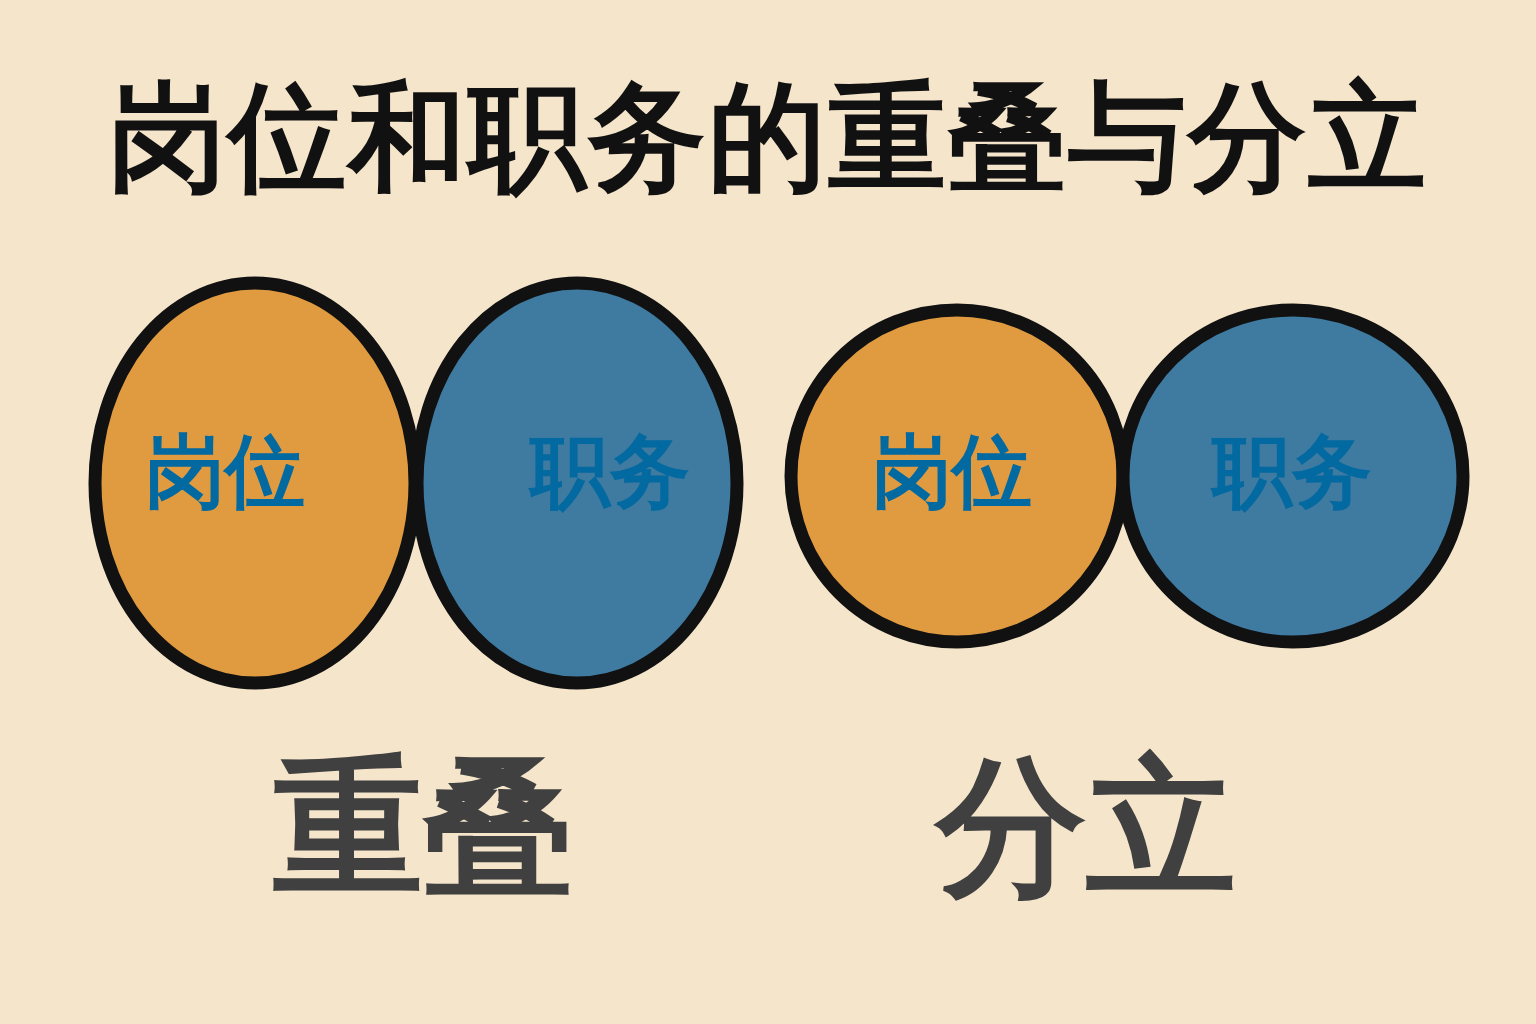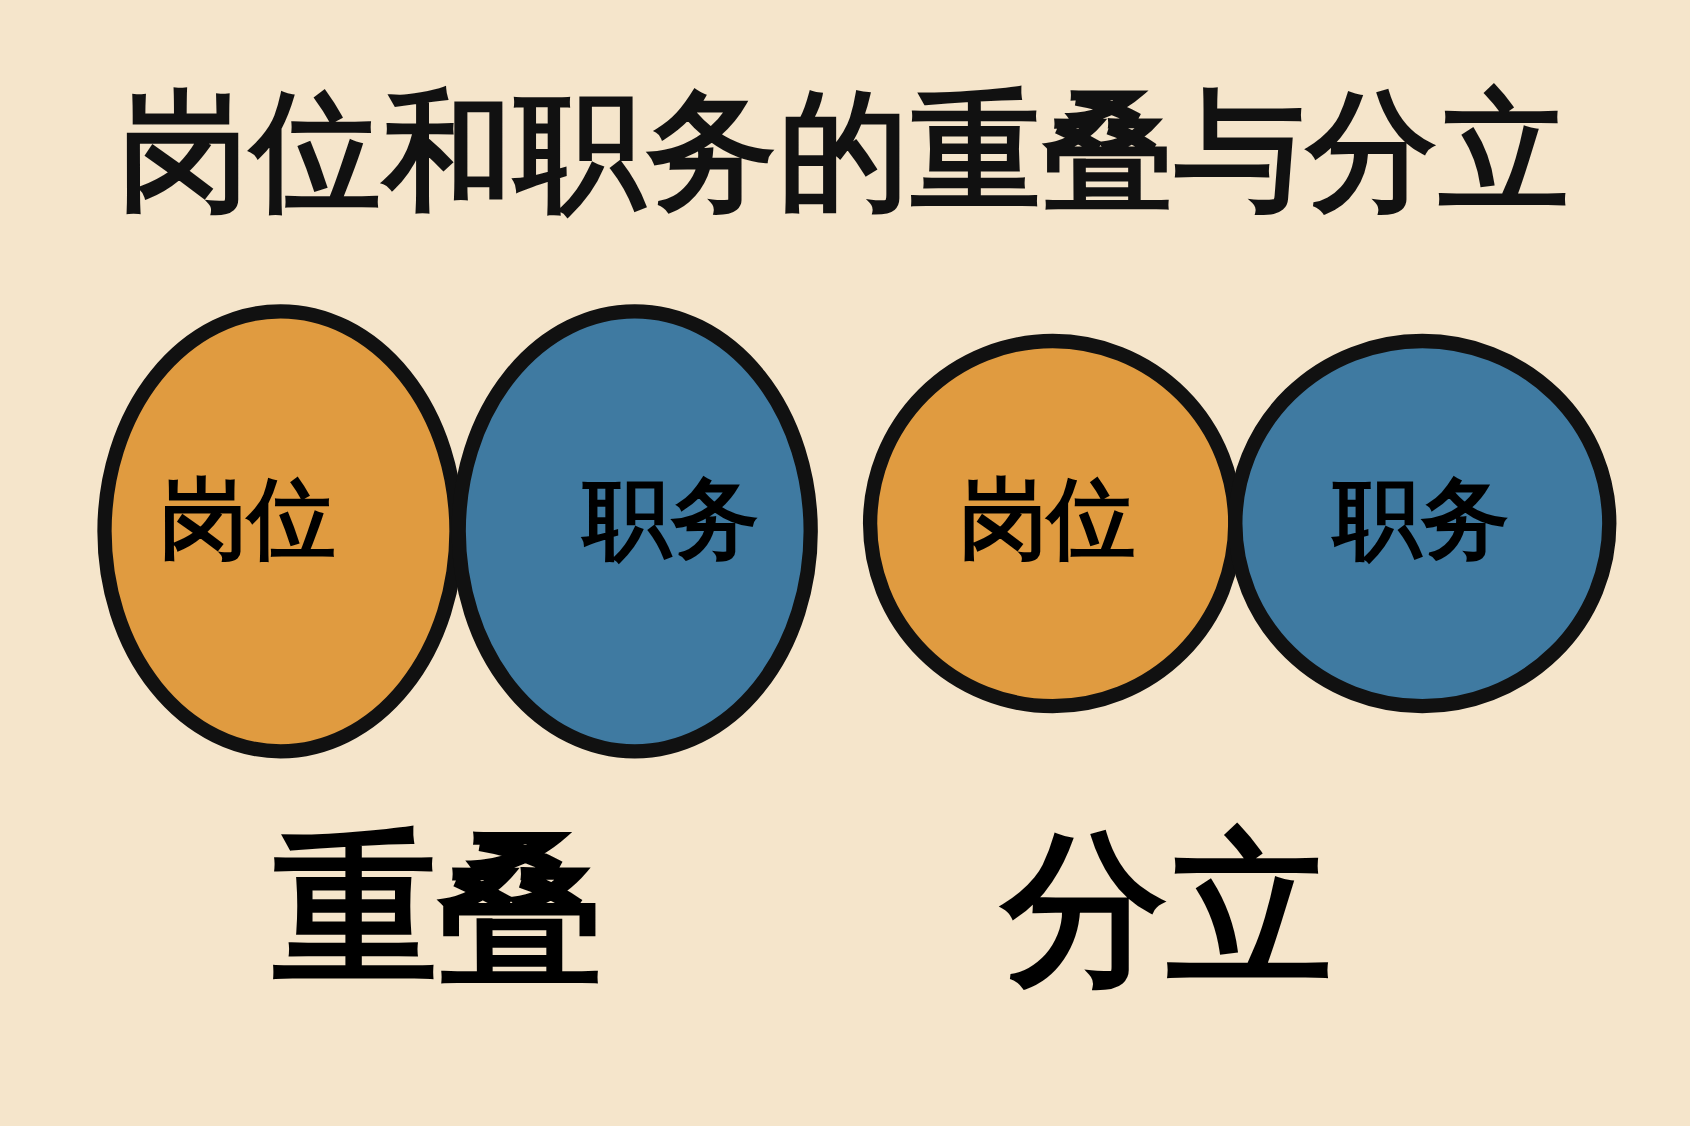--- a/index.html
+++ b/index.html
@@ -1,20 +1,20 @@
 <!DOCTYPE html>
 <html><head>
 <meta charset="utf-8">
 <style>
   html,body{margin:0;padding:0;}
   body{width:1536px;height:1024px;background:#f5e5cb;position:relative;overflow:hidden;font-family:"DejaVu Sans","Liberation Sans",sans-serif;}
   .title{position:absolute;left:0;top:78px;width:1536px;text-align:center;font-size:118px;font-weight:bold;color:#111;letter-spacing:2px;line-height:1;}
   svg.diag{position:absolute;left:0;top:0;}
-  .lbl{position:absolute;font-weight:bold;color:#000000;line-height:1;}
-  .sub{position:absolute;font-weight:bold;color:#000000;font-size:150px;line-height:1;text-align:left;}
+  .lbl{position:absolute;font-weight:bold;color:#0369a1;line-height:1;}
+  .sub{position:absolute;font-weight:bold;color:#404040;font-size:150px;line-height:1;text-align:center;}
 </style>
 </head>
 <body>
 
 <div class="title">岗位和职务的重叠与分立</div>
 
 <svg class="diag" width="1536" height="1024">
   <defs>
     <clipPath id="clipL">
         <circle cx="258" cy="480" r="163"></circle>

